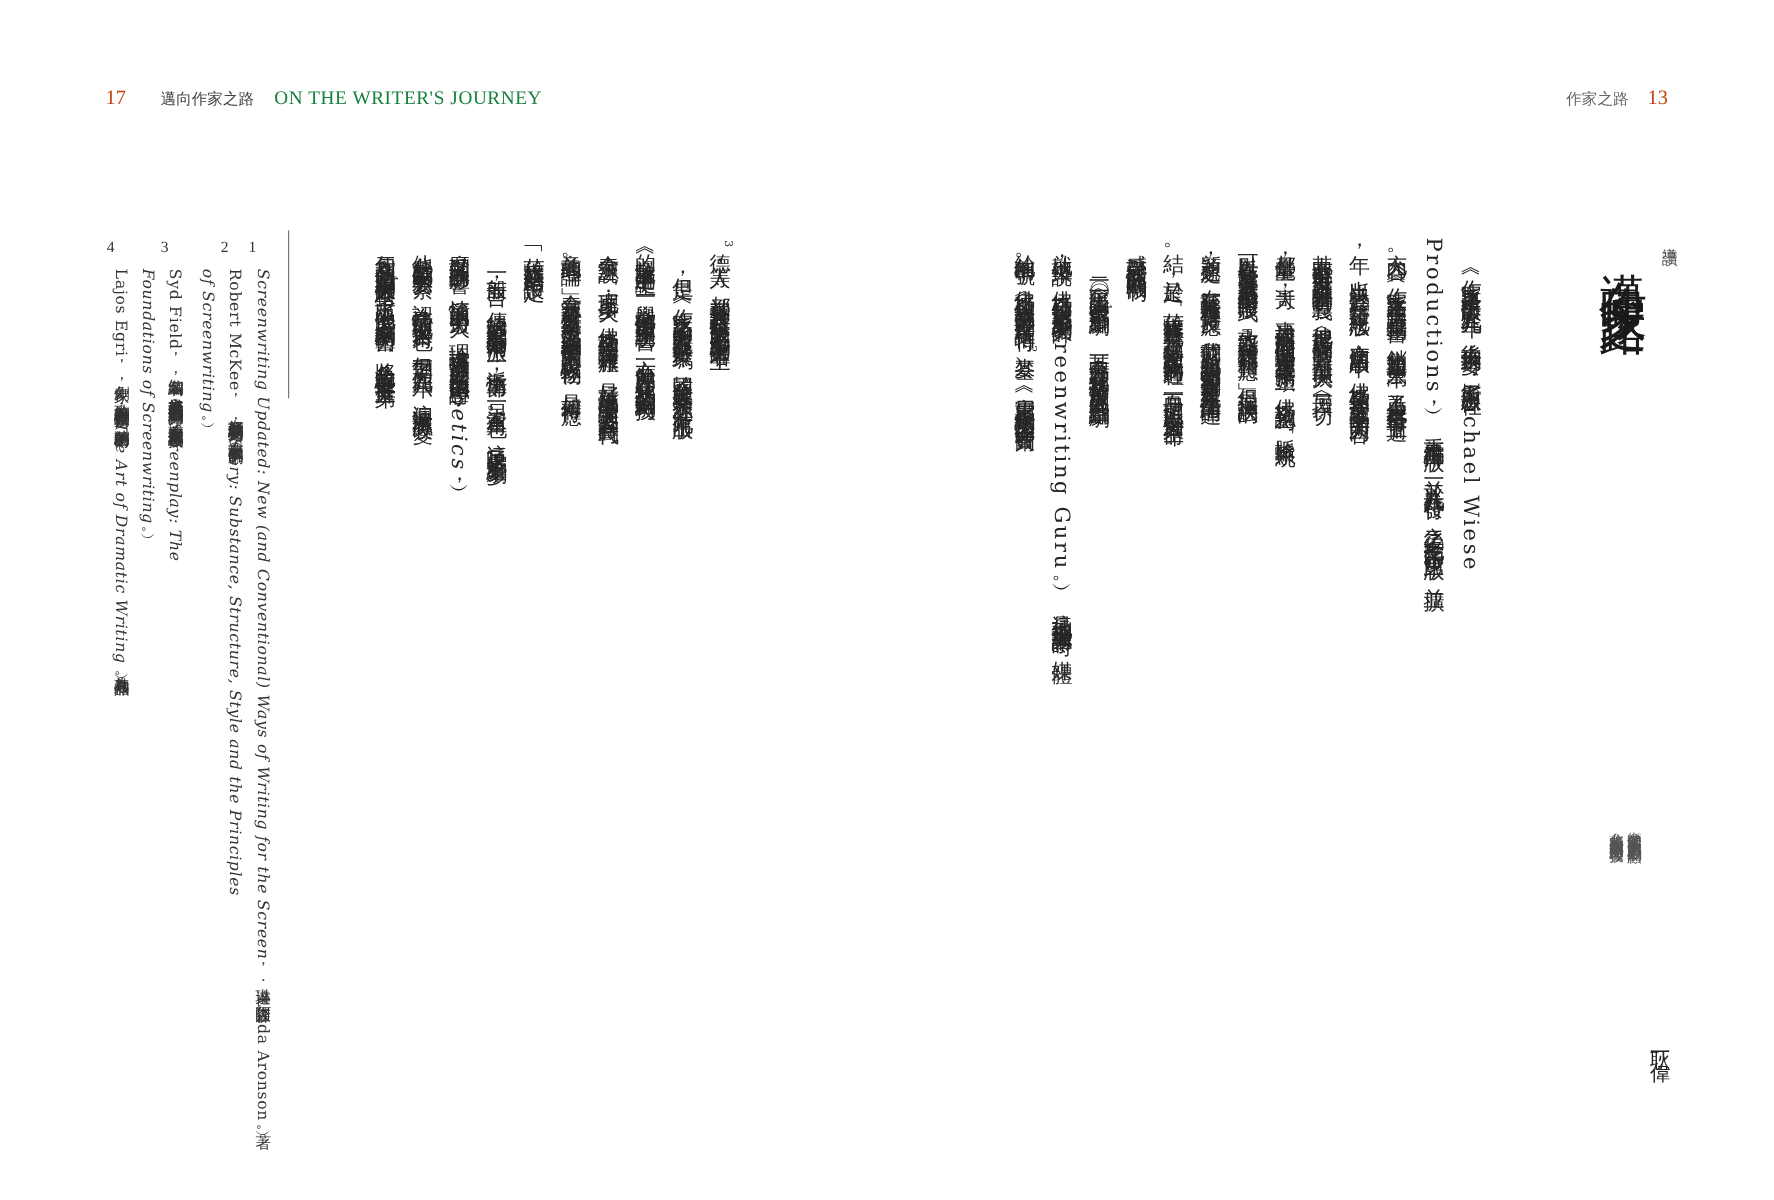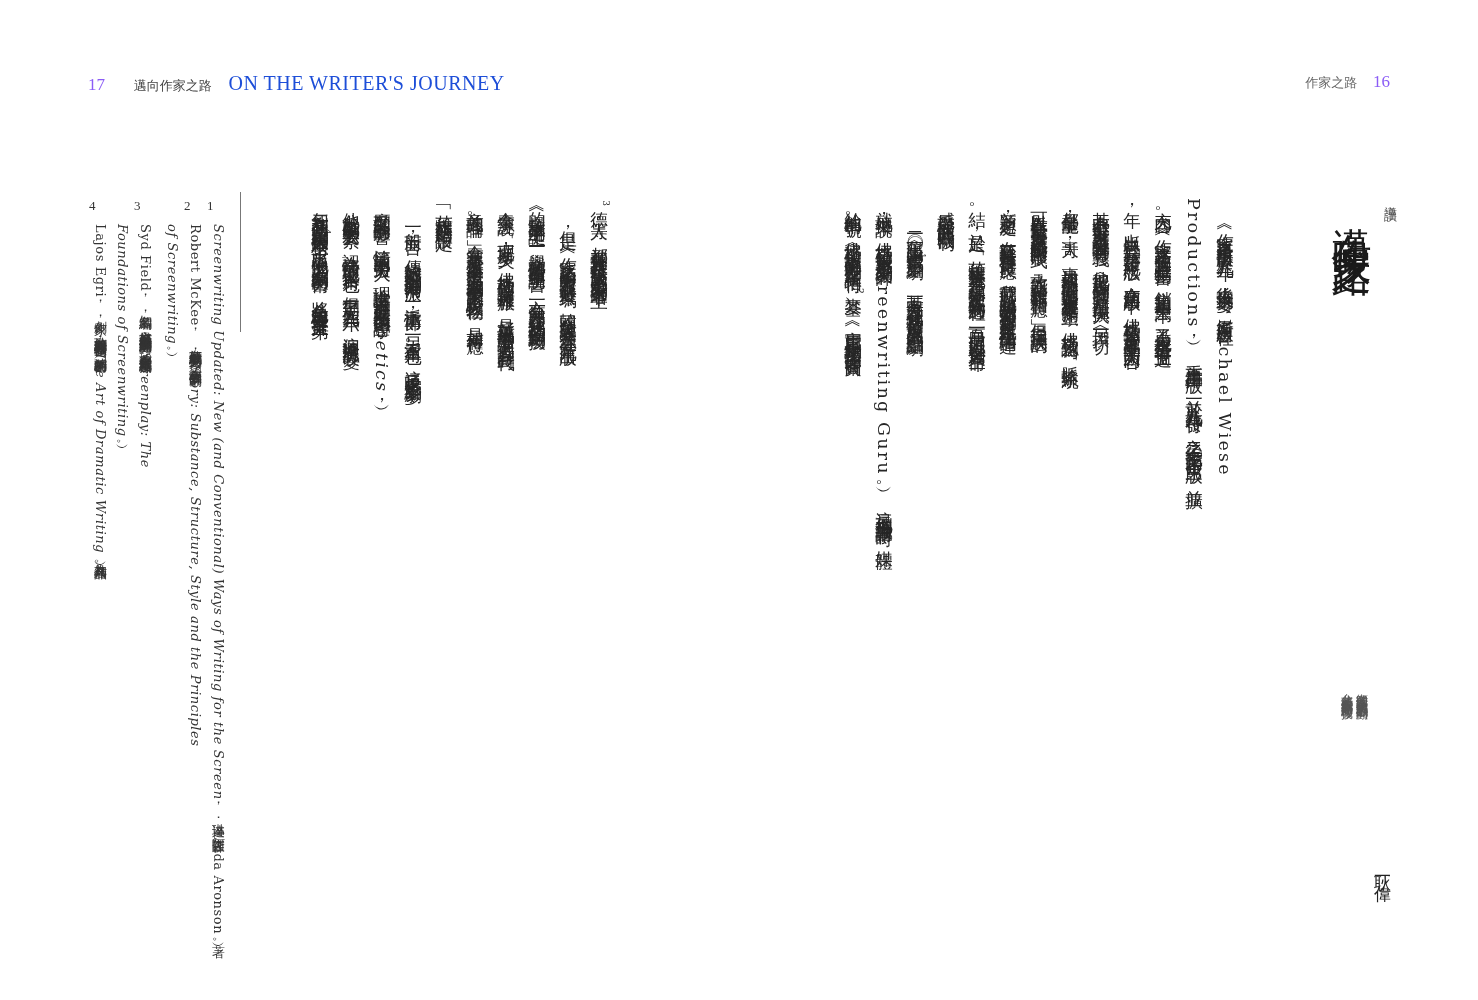--- a/index.html
+++ b/index.html
@@ -1,23 +1,23 @@
 <!DOCTYPE html>
 <html><head>
 <meta charset="utf-8">
 <style>
   html, body { margin:0; padding:0; }
   body {
     width:1478px; height:1000px; background:#ffffff; position:relative; overflow:hidden;
     font-family: "DejaVu Serif", "Liberation Serif", serif; color:#222;
   }
   .hdr { position:absolute; top:72px; font-size:15px; color:#333; white-space:nowrap; }
-  .hdr .pg { font-family:"Liberation Serif", serif; font-size:17px; color:#8b5cf6; }
+  .hdr .pg { font-family:"Liberation Serif", serif; font-size:17px; color:#c2410c; }
   .hdr .cn { font-size:13px; color:#444; }
-  .hdr .en { font-family:"Liberation Serif", serif; font-size:20px; color:#1d4ed8; letter-spacing:0.5px; }
+  .hdr .en { font-family:"Liberation Serif", serif; font-size:16px; color:#15803d; letter-spacing:0.5px; }
   .hdr-left { left:88px; }
   .hdr-left .pg { margin-right:24px; }
   .hdr-left .cn { margin-right:12px; }
   .hdr-right { right:88px; }
   .hdr-right .cn { color:#666; margin-right:11px; }
 
   .vcol {
     position:absolute; writing-mode:vertical-rl; text-orientation:mixed;
     font-size:17.5px; line-height:31px; letter-spacing:2.2px; color:#262626; white-space:nowrap;
   }
@@ -41,21 +41,21 @@
 <body>
 
 <div class="hdr hdr-left">
   <span class="pg">17</span>
   <span class="cn">邁向作家之路</span>
   <span class="en">ON THE WRITER'S JOURNEY</span>
 </div>
 
 <div class="hdr hdr-right">
   <span class="cn">作家之路</span>
-  <span class="pg">16</span>
+  <span class="pg">13</span>
 </div>
 
 <div class="daodu">導讀</div>
 <div class="main-title">邁向作家之路</div>
 <div class="affil affil-1">衛武營國家藝術文化中心戲劇顧問</div>
 <div class="affil affil-2">台北藝術大學戲劇系兼任助理教授</div>
 <div class="author">耿一偉</div>
 
 <div id="right-body">
     <div class="vcol" style="left: 1209px; top: 198px;">　《作家之路》最早出版於一九九二年，後來換到麥可．衛斯出版社（Michael Wiese</div>

